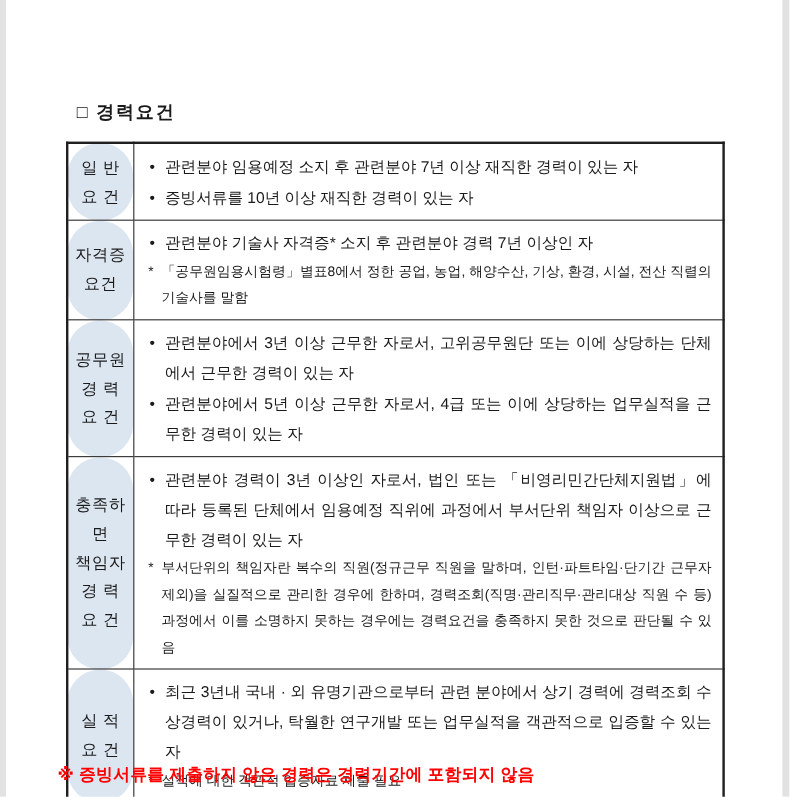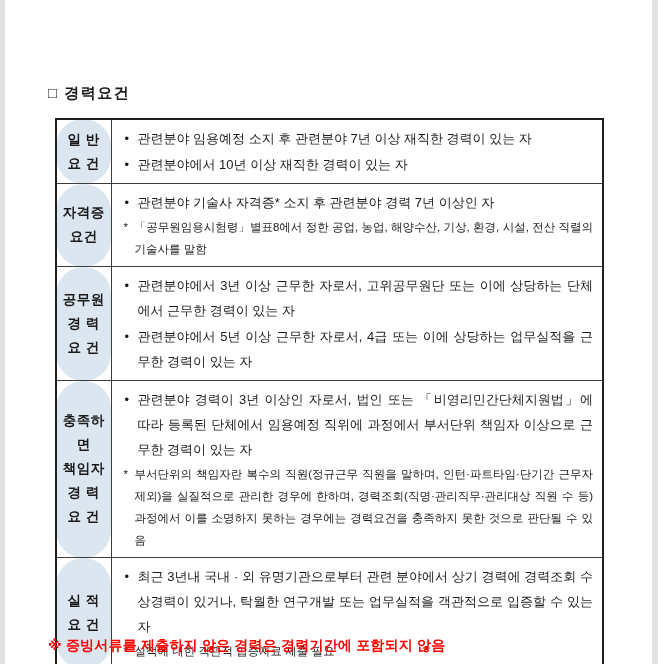--- a/index.html
+++ b/index.html
@@ -20,21 +20,21 @@
     overflow:hidden;
   }
   .page-edge{
     position:absolute;top:0;height:100%;
     background:var(--edge-gray);
   }
   .page-edge.left{left:0;width:5px;}
   .page-edge.right{right:0;width:6px;}
 
   .header-line{
-    position:absolute;left:48px;top:84px;
+    position:absolute;left:64px;top:84px;
     display:flex;align-items:center;gap:16px;
     white-space:nowrap;
   }
   .doc-title{
     font-size:15px;font-weight:bold;letter-spacing:1.5px;
   }
   .doc-note{
     font-size:13px;font-weight:bold;letter-spacing:0.2px;
   }
   .doc-note .red{color:var(--highlight-red);}
@@ -44,21 +44,21 @@
     border-collapse:collapse;table-layout:fixed;
     border:2px solid var(--border-dark);
   }
   table.req-table th,
   table.req-table td{
     border:1px solid var(--border-inner);
   }
   th.label-cell{
     width:55px;
     background:var(--label-bg);
-    font-size:13.5px;font-weight:bold;
+    font-size:13.5px;font-weight:normal;
     line-height:24px;letter-spacing:0.5px;
     text-align:center;vertical-align:middle;
     white-space:pre-line;
     border-right:1.5px solid var(--border-dark);
     border-radius:32px;
   }
   td.content-cell{
     vertical-align:middle;
     padding:5px 9px 5px 10px;
   }
@@ -103,21 +103,21 @@
     <tr class="row-h1">
       <th class="label-cell">일 반
 요 건</th>
       <td class="content-cell">
         <div class="item bullet">
           <span class="marker">•</span>
           <span class="item-text">관련분야 임용예정 소지 후 관련분야 7년 이상 재직한 경력이 있는 자</span>
         </div>
         <div class="item bullet">
           <span class="marker">•</span>
-          <span class="item-text">관련분야에서 10년 이상 재직한 경력이 있는 자</span>
+          <span class="item-text">증빙서류를 10년 이상 재직한 경력이 있는 자</span>
         </div>
       </td>
     </tr>
 
     <tr class="row-h2">
       <th class="label-cell">자격증
 요건</th>
       <td class="content-cell">
         <div class="item bullet">
           <span class="marker">•</span>

